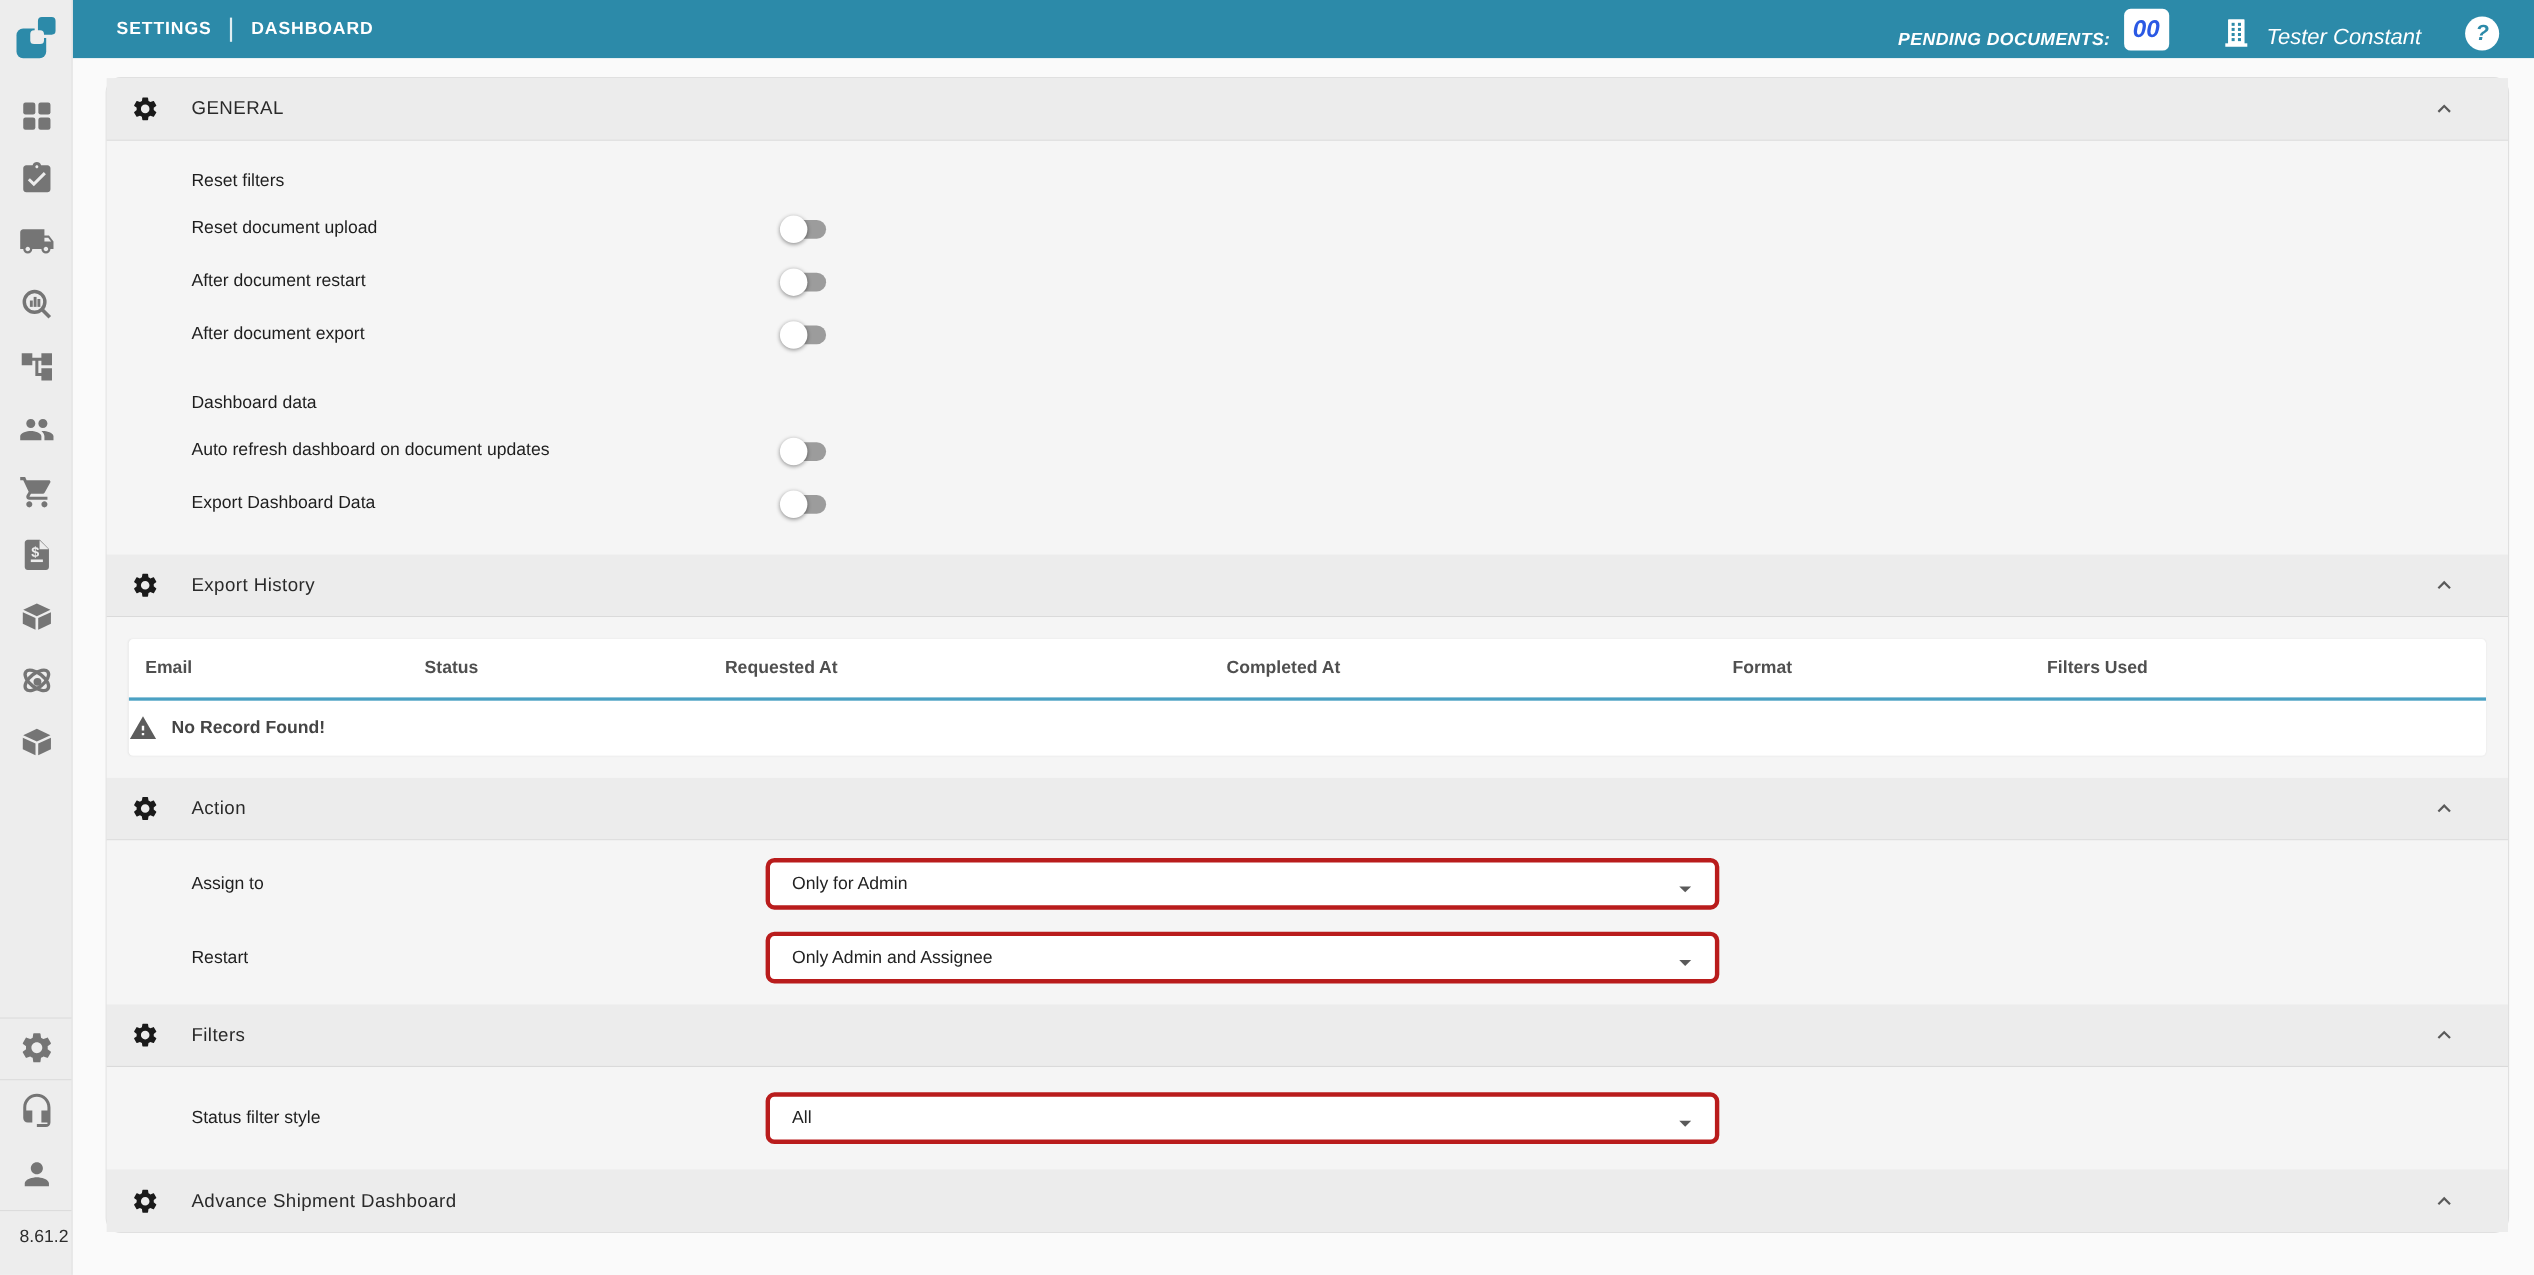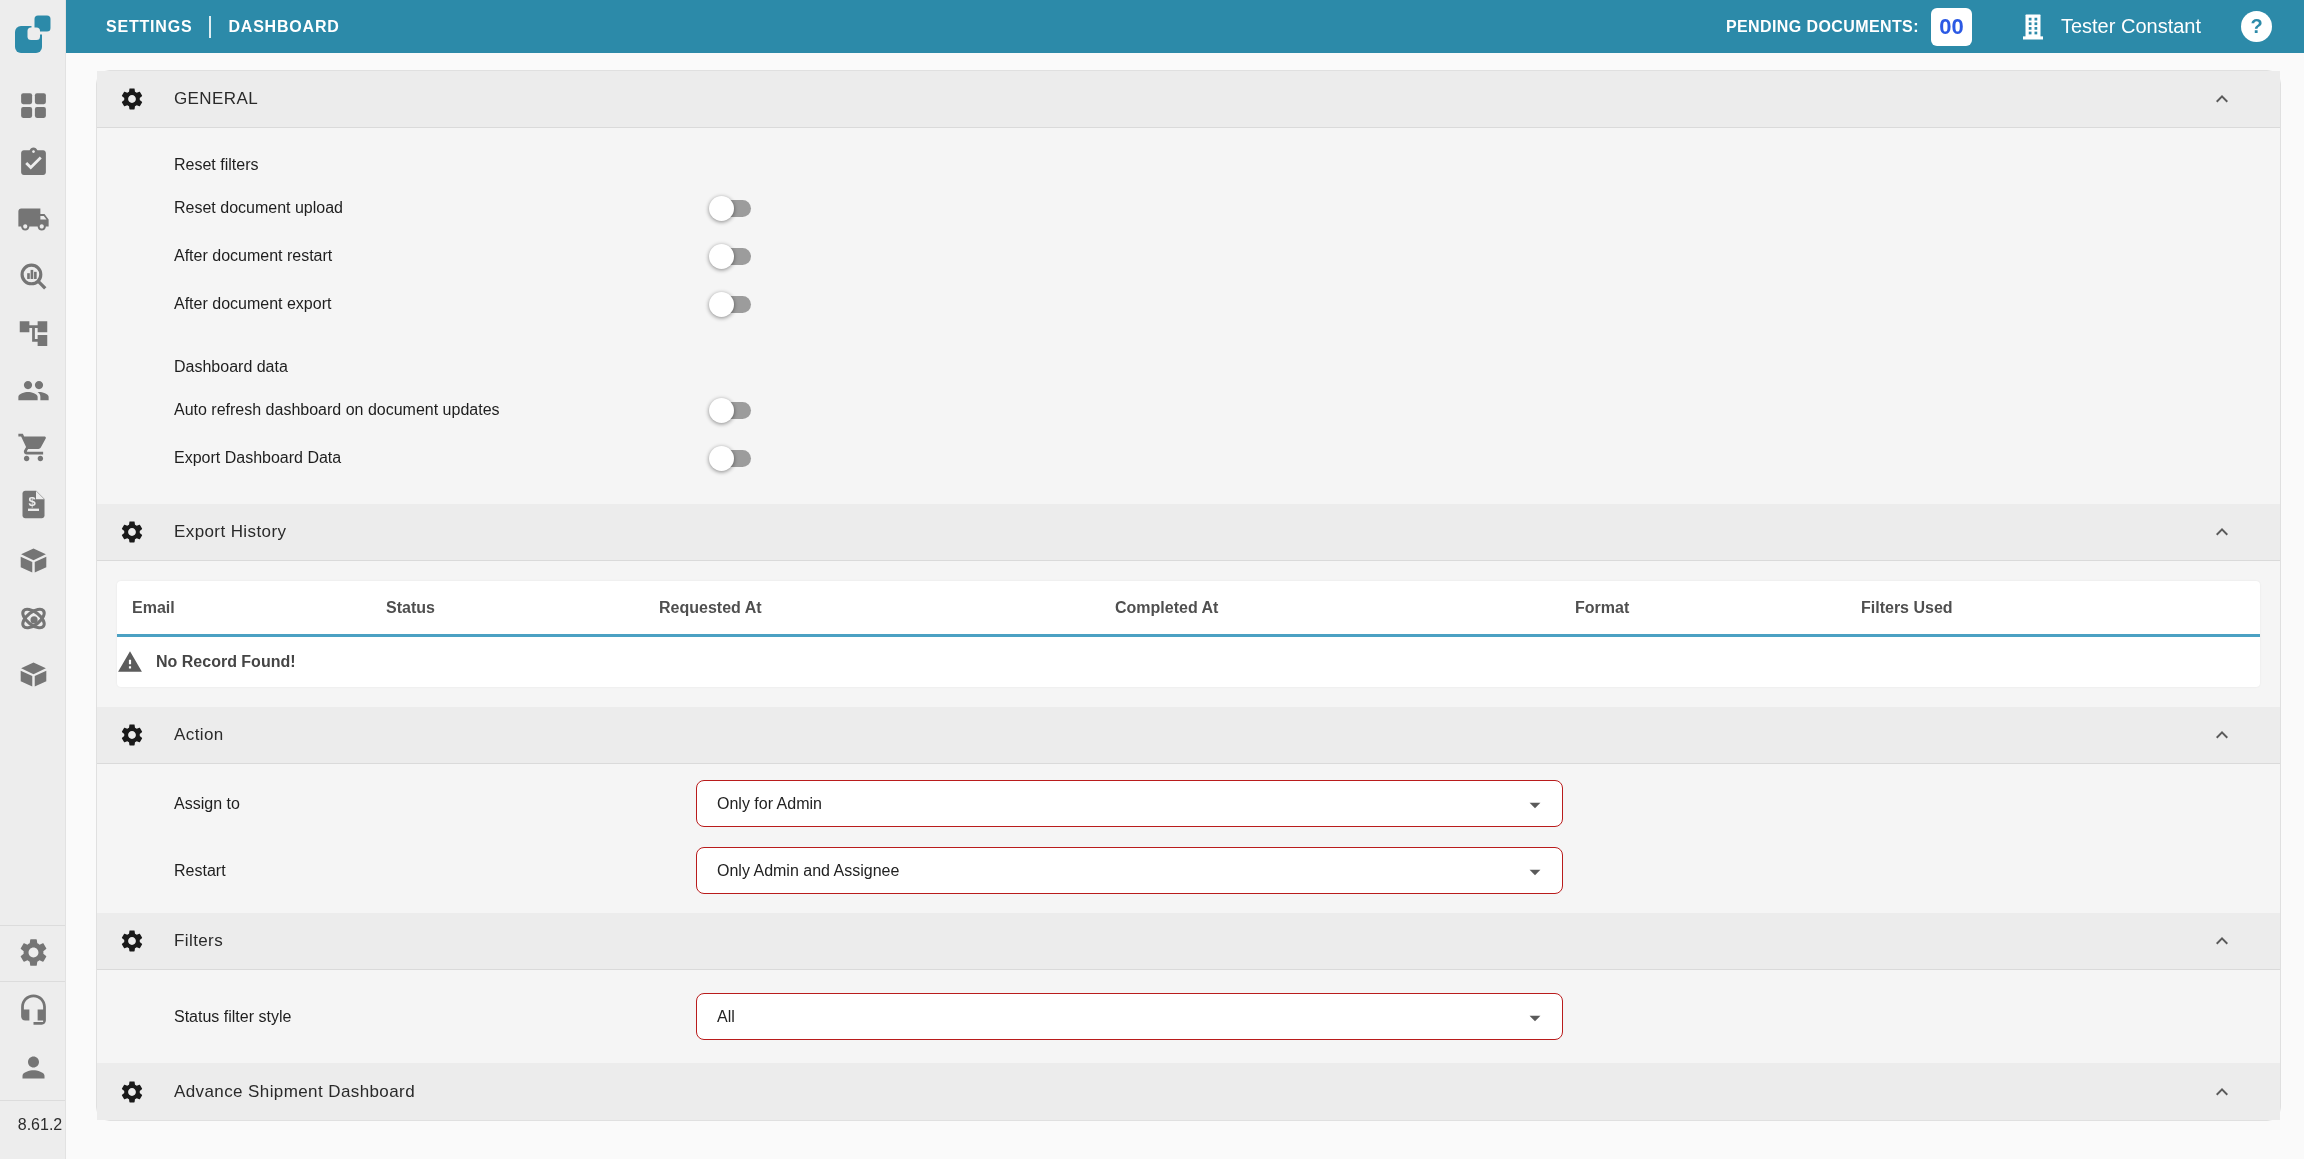--- a/index.html
+++ b/index.html
@@ -5,21 +5,21 @@
   * { margin:0; padding:0; box-sizing:border-box; }
   html,body { width:2304px; height:1159px; }
   body { font-family:"Liberation Sans", sans-serif; background:#fafafa; overflow:hidden; }
   .app { position:relative; width:2304px; height:1159px; background:#fafafa; }
 
   
   .topbar { position:absolute; left:66px; top:0; right:0; height:53px; background:#2c8aa9;
             display:flex; align-items:center; padding:0 32px 0 40px; color:#fff; }
   .nav-link { font-size:16px; font-weight:700; letter-spacing:.8px; color:#fff; cursor:pointer; }
   .nav-pipe { width:2px; height:22px; background:rgba(255,255,255,.85); margin:0 17px; }
-  .topbar-right { margin-left:auto; display:flex; align-items:center; }
+  .topbar-right { margin-left:auto; display:flex; align-items:flex-end;font-style:italic; }
   .pending-label { font-size:16px; font-weight:700; letter-spacing:.4px; }
   .pending-badge { margin-left:12px; width:41px; height:38px; background:#fff; border-radius:6px;
                    display:flex; align-items:center; justify-content:center;
                    color:#2b59e4; font-size:22px; font-weight:700; }
   .org-icon { margin-left:46px; width:30px; height:32px; display:flex; align-items:center; }
   .user-name { margin-left:13px; font-size:20px; }
   .help-circle { margin-left:40px; width:31px; height:31px; border-radius:50%; background:#fff;
                  color:#2c8aa9; font-size:20px; font-weight:700; display:flex; align-items:center;
                  justify-content:center; cursor:pointer; }
 
@@ -68,21 +68,21 @@
               font-size:16px; font-weight:700; color:#454545; }
 
   
   .fields-content { padding:16px 0 19px 0; }
   .filters-content { padding:23px 0; }
   .field-row { position:relative; height:47px; }
   .field-row + .field-row { margin-top:20px; }
   .field-label { position:absolute; left:77px; top:0; height:47px; display:flex; align-items:center;
                  font-size:16px; color:#1e1e1e; }
   .select-box { position:absolute; left:599px; top:0; width:867px; height:47px; background:#fff;
-                border:1px solid #b91c1c; border-radius:8px; display:flex; align-items:center;
+                border:4px solid #b91c1c; border-radius:8px; display:flex; align-items:center;
                 padding-left:20px; font-size:16px; color:#222; cursor:pointer; }
   .select-arrow { position:absolute; right:14px; top:11px; width:26px; height:26px; }
 
   .adv-header { border-bottom:0; }
 </style>
 </head>
 <body>
 
 <div class="app">
 

